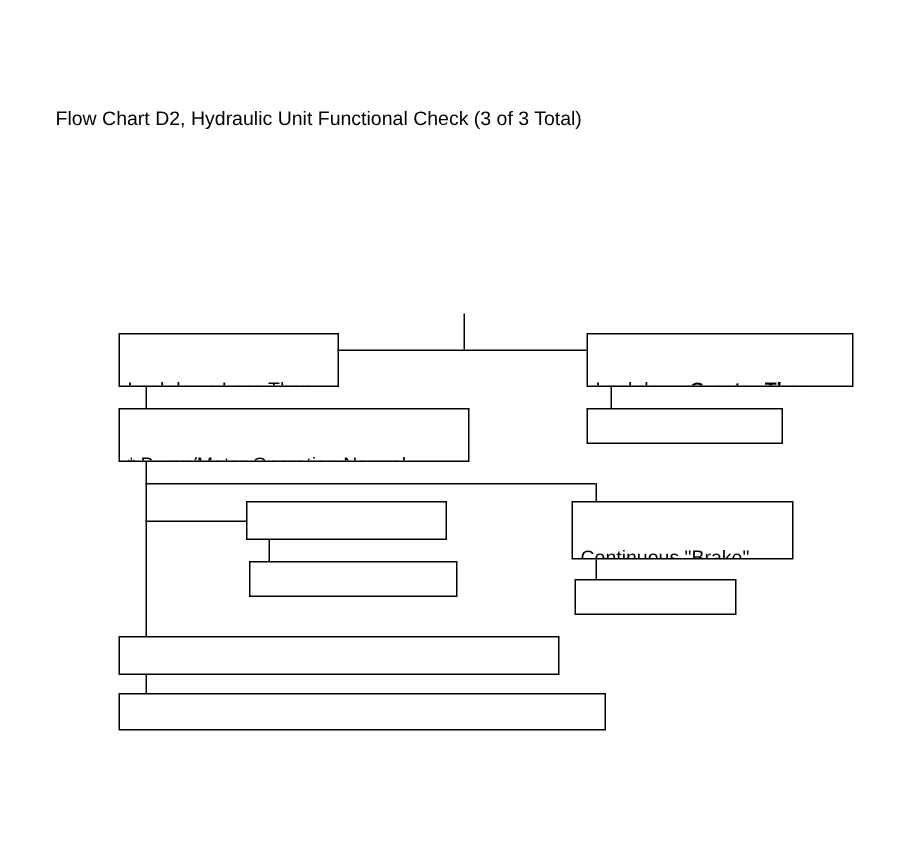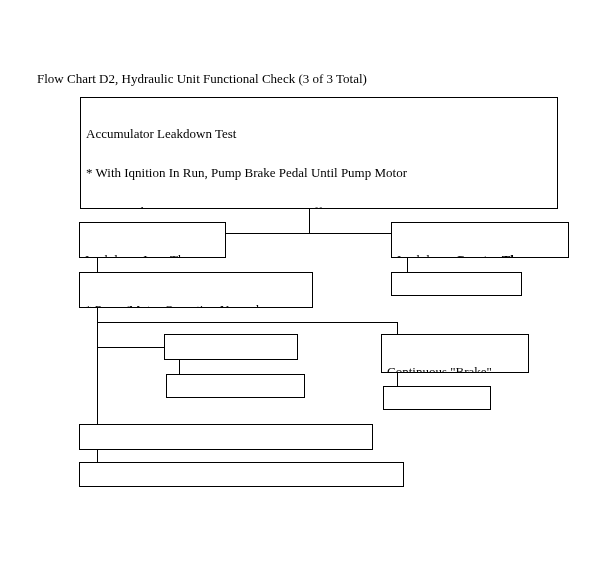--- a/index.html
+++ b/index.html
@@ -5,21 +5,21 @@
   html, body {
     margin: 0;
     padding: 0;
     background: #ffffff;
   }
   #page {
     position: relative;
     width: 606px;
     height: 563px;
     background: #ffffff;
-    font-family: Liberation Serif, serif;
+    font-family: Liberation Sans, sans-serif;
     font-size: 13px;
     line-height: 13px;
     color: #000000;
   }
   .title {
     position: absolute;
     left: 37px;
     top: 72px;
     white-space: pre;
   }
@@ -66,30 +66,20 @@
   #conn-cont-drop    { left: 397px; top: 373px; width: 1px;   height: 13px; }
   #conn-brake-drop   { left: 97px;  top: 450px; width: 1px;   height: 12px; }
 </style>
 </head>
 <body>
 
 <div id="page">
 
   <div class="title">Flow Chart D2, Hydraulic Unit Functional Check (3 of 3 Total)</div>
 
-  <div class="box" id="box-accumulator">
-    <div class="line">Accumulator Leakdown Test</div>
-    <div class="line">* With Iqnition In Run, Pump Brake Pedal Until Pump Motor</div>
-    <div class="line">  Starts, When Pump Stops, Turn Ignition Off</div>
-    
-    
-    
-    
-    
-  </div>
 
   <div class="box" id="box-leak-less">
     <div class="line"><span>Leakdown </span><span class="u">Less Than</span></div>
     
   </div>
 
   <div class="box" id="box-leak-greater">
     <div class="line"><span>Leakdown </span><span class="b">Greater Than</span></div>
     
   </div>

